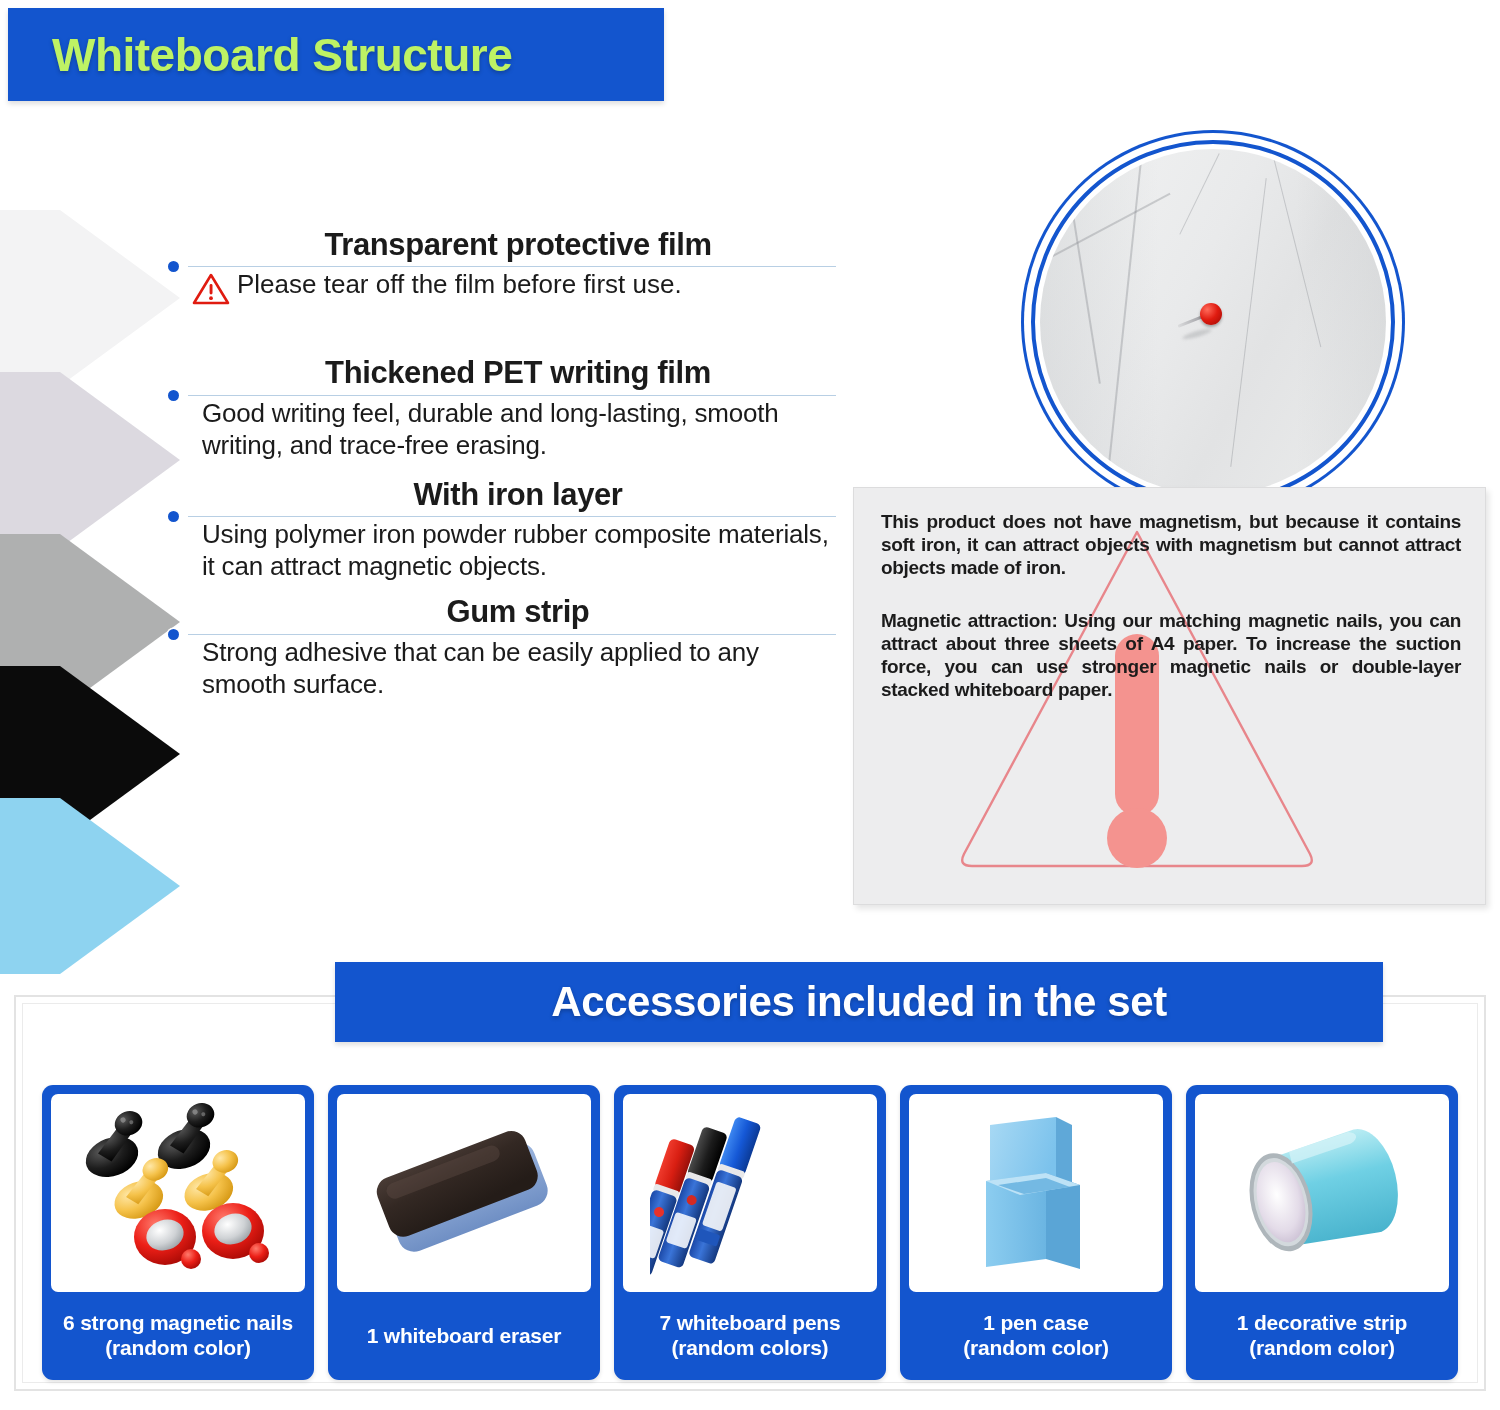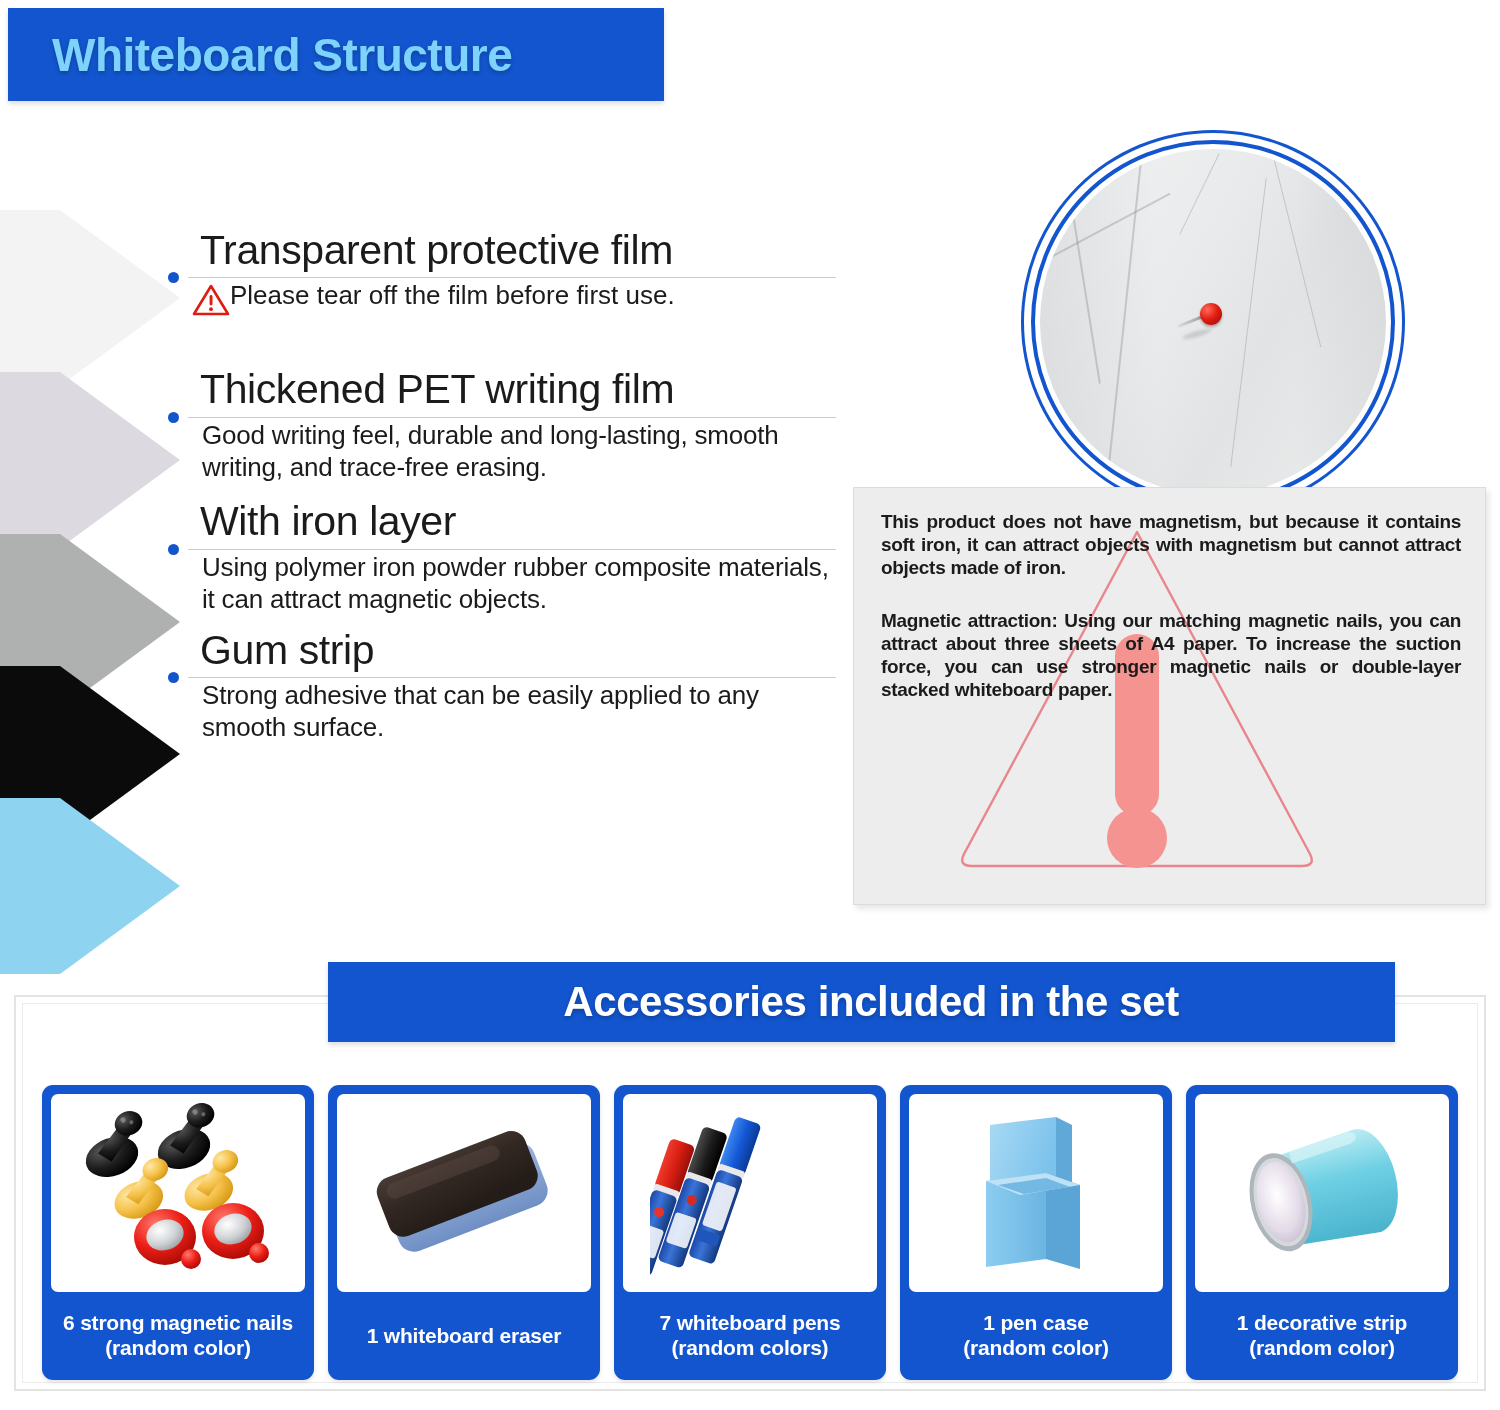--- a/index.html
+++ b/index.html
@@ -12,52 +12,53 @@
   }
 
   
   .title-banner{
     position:absolute;left:8px;top:8px;width:656px;height:93px;
     background:var(--brand,#1355CE);
     display:flex;align-items:center;
     box-shadow:0 3px 5px rgba(0,0,0,.13);
   }
   .title-banner span{
-    color:#7dd3fc;font-size:46px;font-weight:bold;
+    color:#bef264;font-size:46px;font-weight:bold;
     letter-spacing:-.5px;margin-left:44px;
     text-shadow:0 2px 4px rgba(0,0,0,.25);
   }
 
   
   .wedges{position:absolute;left:0;top:200px;width:250px;height:690px;}
   .wedge{position:absolute;left:-130px;width:310px;height:196px;}
   .wedge svg{display:block;width:100%;height:100%;overflow:visible;}
 
   
   .layers{position:absolute;left:168px;top:228px;width:668px;}
   .layer{position:relative;}
   .layer-head{
-    font-size:41px;font-weight:normal;color:#1b1b1b;
+    font-size:31px;font-weight:bold;color:#1b1b1b;
     letter-spacing:-.4px;line-height:1.08;
     padding-left:32px;
+    text-align:center;
   }
   .layer-rule{
     position:relative;height:1px;background:#b8cfe4;
     margin:5px 0 2px 20px;
   }
   .layer-dot{
     position:absolute;left:-20px;top:-5px;
     width:11px;height:11px;border-radius:50%;
     background:#1355CE;box-shadow:0 0 0 1.5px #fff;
   }
   .layer-body{
     font-size:26px;color:#1b1b1b;line-height:1.23;
     padding-left:34px;letter-spacing:-.2px;
   }
-  .warn-line{display:flex;align-items:flex-start;padding-left:24px;}
+  .warn-line{display:flex;align-items:flex-start;gap:7px;padding-left:24px;}
   .warn-line .tri{flex:0 0 auto;margin-top:3px;}
   .warn-line .txt{font-size:26px;color:#1b1b1b;line-height:1.2;}
 
   .sp-a{height:46px;}
   .sp-b{height:16px;}
   .sp-c{height:12px;}
 
   
   .magnifier{
     position:absolute;left:1031px;top:140px;width:364px;height:364px;
@@ -130,25 +131,24 @@
   
   .acc-frame{
     position:absolute;left:14px;top:995px;width:1472px;height:396px;
     border:2px solid #e3e3e3;
     box-sizing:border-box;
   }
   .acc-frame::after{
     content:"";position:absolute;inset:6px;border:1px solid #ebebeb;
   }
   .acc-banner{
-    position:absolute;left:328px;top:962px;width:1048px;height:80px;
+    position:absolute;left:335px;top:962px;width:1048px;height:80px;
     background:#1355CE;
     display:flex;align-items:center;justify-content:center;
     box-shadow:0 3px 5px rgba(0,0,0,.13);
-    padding-left:19px;
   }
   .acc-banner span{
     color:#fff;font-size:42px;font-weight:bold;letter-spacing:-.4px;
     text-shadow:0 2px 4px rgba(0,0,0,.25);
   }
 
   .acc-grid{
     position:absolute;left:42px;top:1085px;
     width:1416px;
     display:flex;gap:14px;border-radius:14px;

